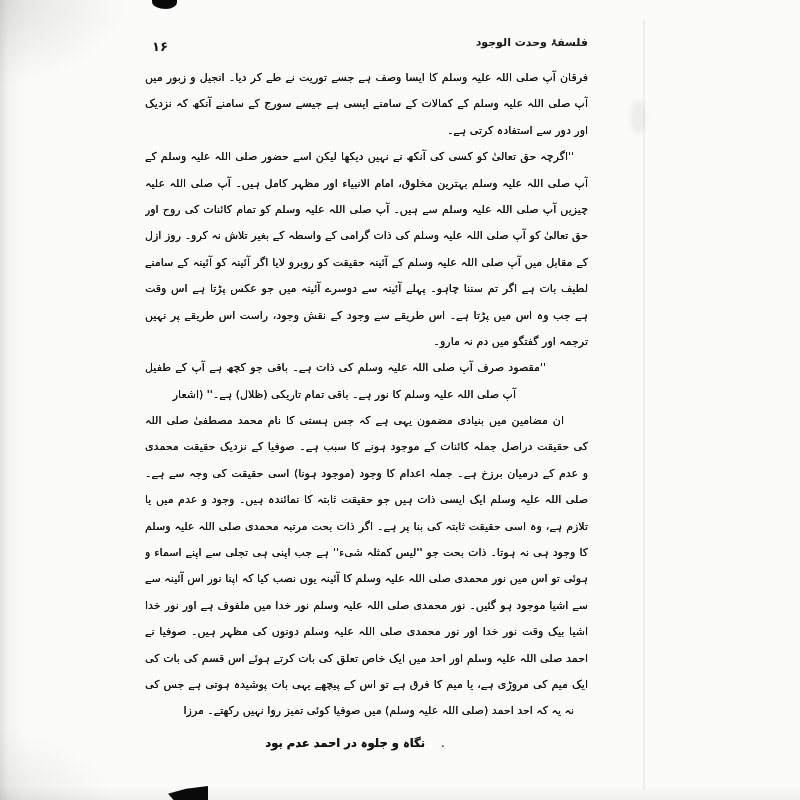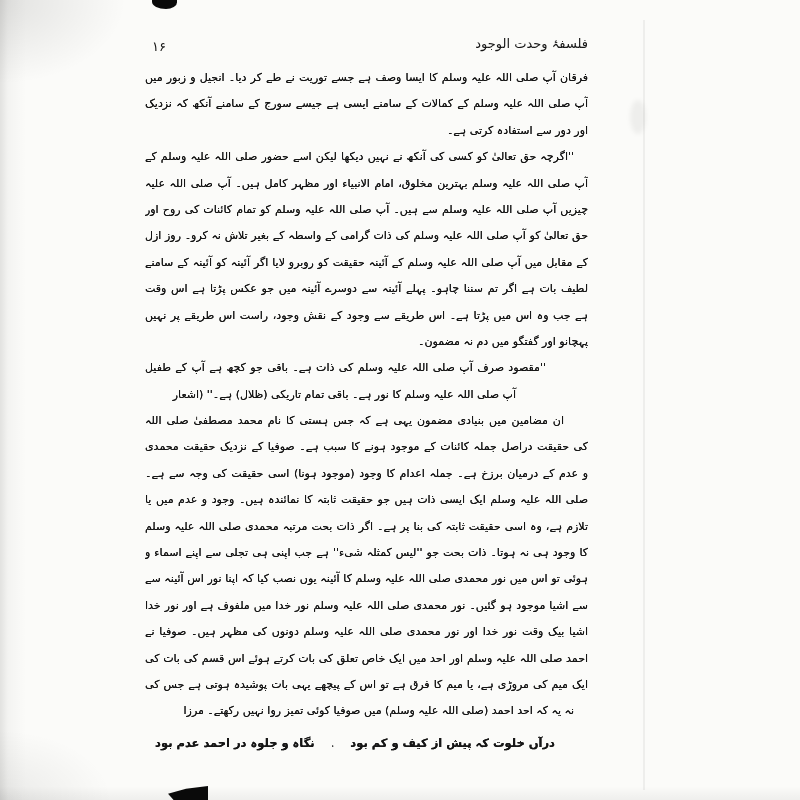--- a/index.html
+++ b/index.html
@@ -9,25 +9,25 @@
       radial-gradient(180px 120px at 0% 0%, rgba(0,0,0,0.10), rgba(0,0,0,0) 70%),
       radial-gradient(160px 100px at 0% 100%, rgba(0,0,0,0.07), rgba(0,0,0,0) 70%),
       linear-gradient(90deg, rgba(0,0,0,0.10) 0px, rgba(0,0,0,0.03) 8px, rgba(0,0,0,0) 26px),
       linear-gradient(0deg, rgba(0,0,0,0.05) 0px, rgba(0,0,0,0) 14px),
       #fbfbf9;
     font-family:"DejaVu Sans", sans-serif;
     color:#161616;
   }
   .header-title{
     position:absolute;top:36px;right:212px;
-    font-size:13px;font-weight:normal;direction:rtl;white-space:nowrap;
+    font-size:11px;font-weight:bold;direction:rtl;white-space:nowrap;
   }
   .page-number{
     position:absolute;top:39px;left:152px;
-    font-size:13px;font-weight:normal;letter-spacing:1px;
+    font-size:13px;font-weight:bold;letter-spacing:1px;
   }
   .textblock{
     position:absolute;top:65px;left:145px;width:443px;height:662px;
     direction:rtl;overflow:hidden;
   }
   .line{
     height:26.4px;line-height:26.4px;font-size:11px;
     white-space:normal;overflow:hidden;text-shadow:0 0 0.4px #161616;text-align:right;
   }
   .line.j{text-align:justify;text-align-last:justify;}
@@ -73,39 +73,38 @@
       <div class="line ind-none j">فرقان آپ صلی اللہ علیہ وسلم کا ایسا وصف ہے جسے توریت نے طے کر دیا۔ انجیل و زبور میں بھی یہی لکھا ہوا ملا۔ عقل</div>
       <div class="line ind-none j">آپ صلی اللہ علیہ وسلم کے کمالات کے سامنے ایسی ہے جیسے سورج کے سامنے آنکھ کہ نزدیک ہو کر خیرہ ہو جاتی ہے</div>
       <div class="line ind-none">اور دور سے استفادہ کرتی ہے۔</div>
       <div class="line ind-small j">''اگرچہ حق تعالیٰ کو کسی کی آنکھ نے نہیں دیکھا لیکن اسے حضور صلی اللہ علیہ وسلم کے جمال سے پہچانا ہے۔</div>
       <div class="line ind-none j">آپ صلی اللہ علیہ وسلم بہترین مخلوق، امام الانبیاء اور مظہر کامل ہیں۔ آپ صلی اللہ علیہ وسلم خدا سے ہیں اور دوسری</div>
       <div class="line ind-none j">چیزیں آپ صلی اللہ علیہ وسلم سے ہیں۔ آپ صلی اللہ علیہ وسلم کو تمام کائنات کی روح اور حق تعالیٰ کو جان روح سمجھو۔</div>
       <div class="line ind-none j">حق تعالیٰ کو آپ صلی اللہ علیہ وسلم کی ذات گرامی کے واسطہ کے بغیر تلاش نہ کرو۔ روز ازل میں حق تعالیٰ آئینہ وجود</div>
       <div class="line ind-none j">کے مقابل میں آپ صلی اللہ علیہ وسلم کے آئینہ حقیقت کو روبرو لایا اگر آئینہ کو آئینہ کے سامنے رکھ دیں یہاں ایک</div>
       <div class="line ind-none j">لطیف بات ہے اگر تم سننا چاہو۔ پہلے آئینہ سے دوسرے آئینہ میں جو عکس پڑتا ہے اس وقت درست اور سیدھا ہوتا</div>
       <div class="line ind-none j">ہے جب وہ اس میں پڑتا ہے۔ اس طریقے سے وجود کے نقش وجود، راست اس طریقے پر نہیں سنا گیا۔ اس دقیقہ کو</div>
-      <div class="line ind-none">پہچانو اور گفتگو میں دم نہ مضمون۔</div>
+      <div class="line ind-none">ترجمہ اور گفتگو میں دم نہ مارو۔</div>
       <div class="line ind-large j">''مقصود صرف آپ صلی اللہ علیہ وسلم کی ذات ہے۔ باقی جو کچھ ہے آپ کے طفیل سے ہے۔ منظور صرف</div>
       <div class="line ind-xlarge">آپ صلی اللہ علیہ وسلم کا نور ہے۔ باقی تمام تاریکی (ظلال) ہے۔'' (اشعار فارسی کا ترجمہ)</div>
       <div class="line ind-medium j">ان مضامین میں بنیادی مضمون یہی ہے کہ جس ہستی کا نام محمد مصطفیٰ صلی اللہ علیہ وسلم ہے اس کا نور یا اس</div>
       <div class="line ind-none j">کی حقیقت دراصل جملہ کائنات کے موجود ہونے کا سبب ہے۔ صوفیا کے نزدیک حقیقت محمدی صلی اللہ علیہ وسلم وجود</div>
       <div class="line ind-none j">و عدم کے درمیان برزخ ہے۔ جملہ اعدام کا وجود (موجود ہونا) اسی حقیقت کی وجہ سے ہے۔ صوفیا کی زبان میں محمد</div>
       <div class="line ind-none j">صلی اللہ علیہ وسلم ایک ایسی ذات ہیں جو حقیقت ثابتہ کا نمائندہ ہیں۔ وجود و عدم میں یا وجود مطلق اور کائنات میں جو</div>
       <div class="line ind-none j">تلازم ہے، وہ اسی حقیقت ثابتہ کی بنا پر ہے۔ اگر ذات بحت مرتبہ محمدی صلی اللہ علیہ وسلم میں نزول نہ فرماتی تو کائنات</div>
       <div class="line ind-none j">کا وجود ہی نہ ہوتا۔ ذات بحت جو ''لیس کمثلہ شیء'' ہے جب اپنی ہی تجلی سے اپنے اسماء و صفات کے نور کے مقابل</div>
       <div class="line ind-none j">ہوئی تو اس میں نور محمدی صلی اللہ علیہ وسلم کا آئینہ یوں نصب کیا کہ اپنا نور اس آئینہ سے گزار کر اعدام تک پہنچایا، جس</div>
       <div class="line ind-none j">سے اشیا موجود ہو گئیں۔ نور محمدی صلی اللہ علیہ وسلم نور خدا میں ملفوف ہے اور نور خدا جملہ اشیا میں ظاہر ہے۔ اس طرح</div>
       <div class="line ind-none j">اشیا بیک وقت نور خدا اور نور محمدی صلی اللہ علیہ وسلم دونوں کی مظہر ہیں۔ صوفیا نے اپنی تحریروں اور شعروں میں جو</div>
       <div class="line ind-none j">احمد صلی اللہ علیہ وسلم اور احد میں ایک خاص تعلق کی بات کرتے ہوئے اس قسم کی بات کی ہے کہ احد اور احمد میں</div>
       <div class="line ind-none j">ایک میم کی مروڑی ہے، یا میم کا فرق ہے تو اس کے پیچھے یہی بات پوشیدہ ہوتی ہے جس کی اوپر تفصیل دی گئی ہے۔</div>
       <div class="line ind-small">نہ یہ کہ احد احمد (صلی اللہ علیہ وسلم) میں صوفیا کوئی تمیز روا نہیں رکھتے۔ مرزا عبدالقادر بیدل کہتے ہیں:</div>
     </div>
 
   <div class="couplet">
-    <span>درآں خلوت کہ پیش از کیف و کم بود</span>
     <span class="sep">.</span>
     <span>نگاہ و جلوہ در احمد عدم بود</span>
   </div>
 
   <div class="smudge"></div>
   <div class="gutter-line"></div>
   <div class="scan-mark-bottom"></div>
 
 </div>
 

